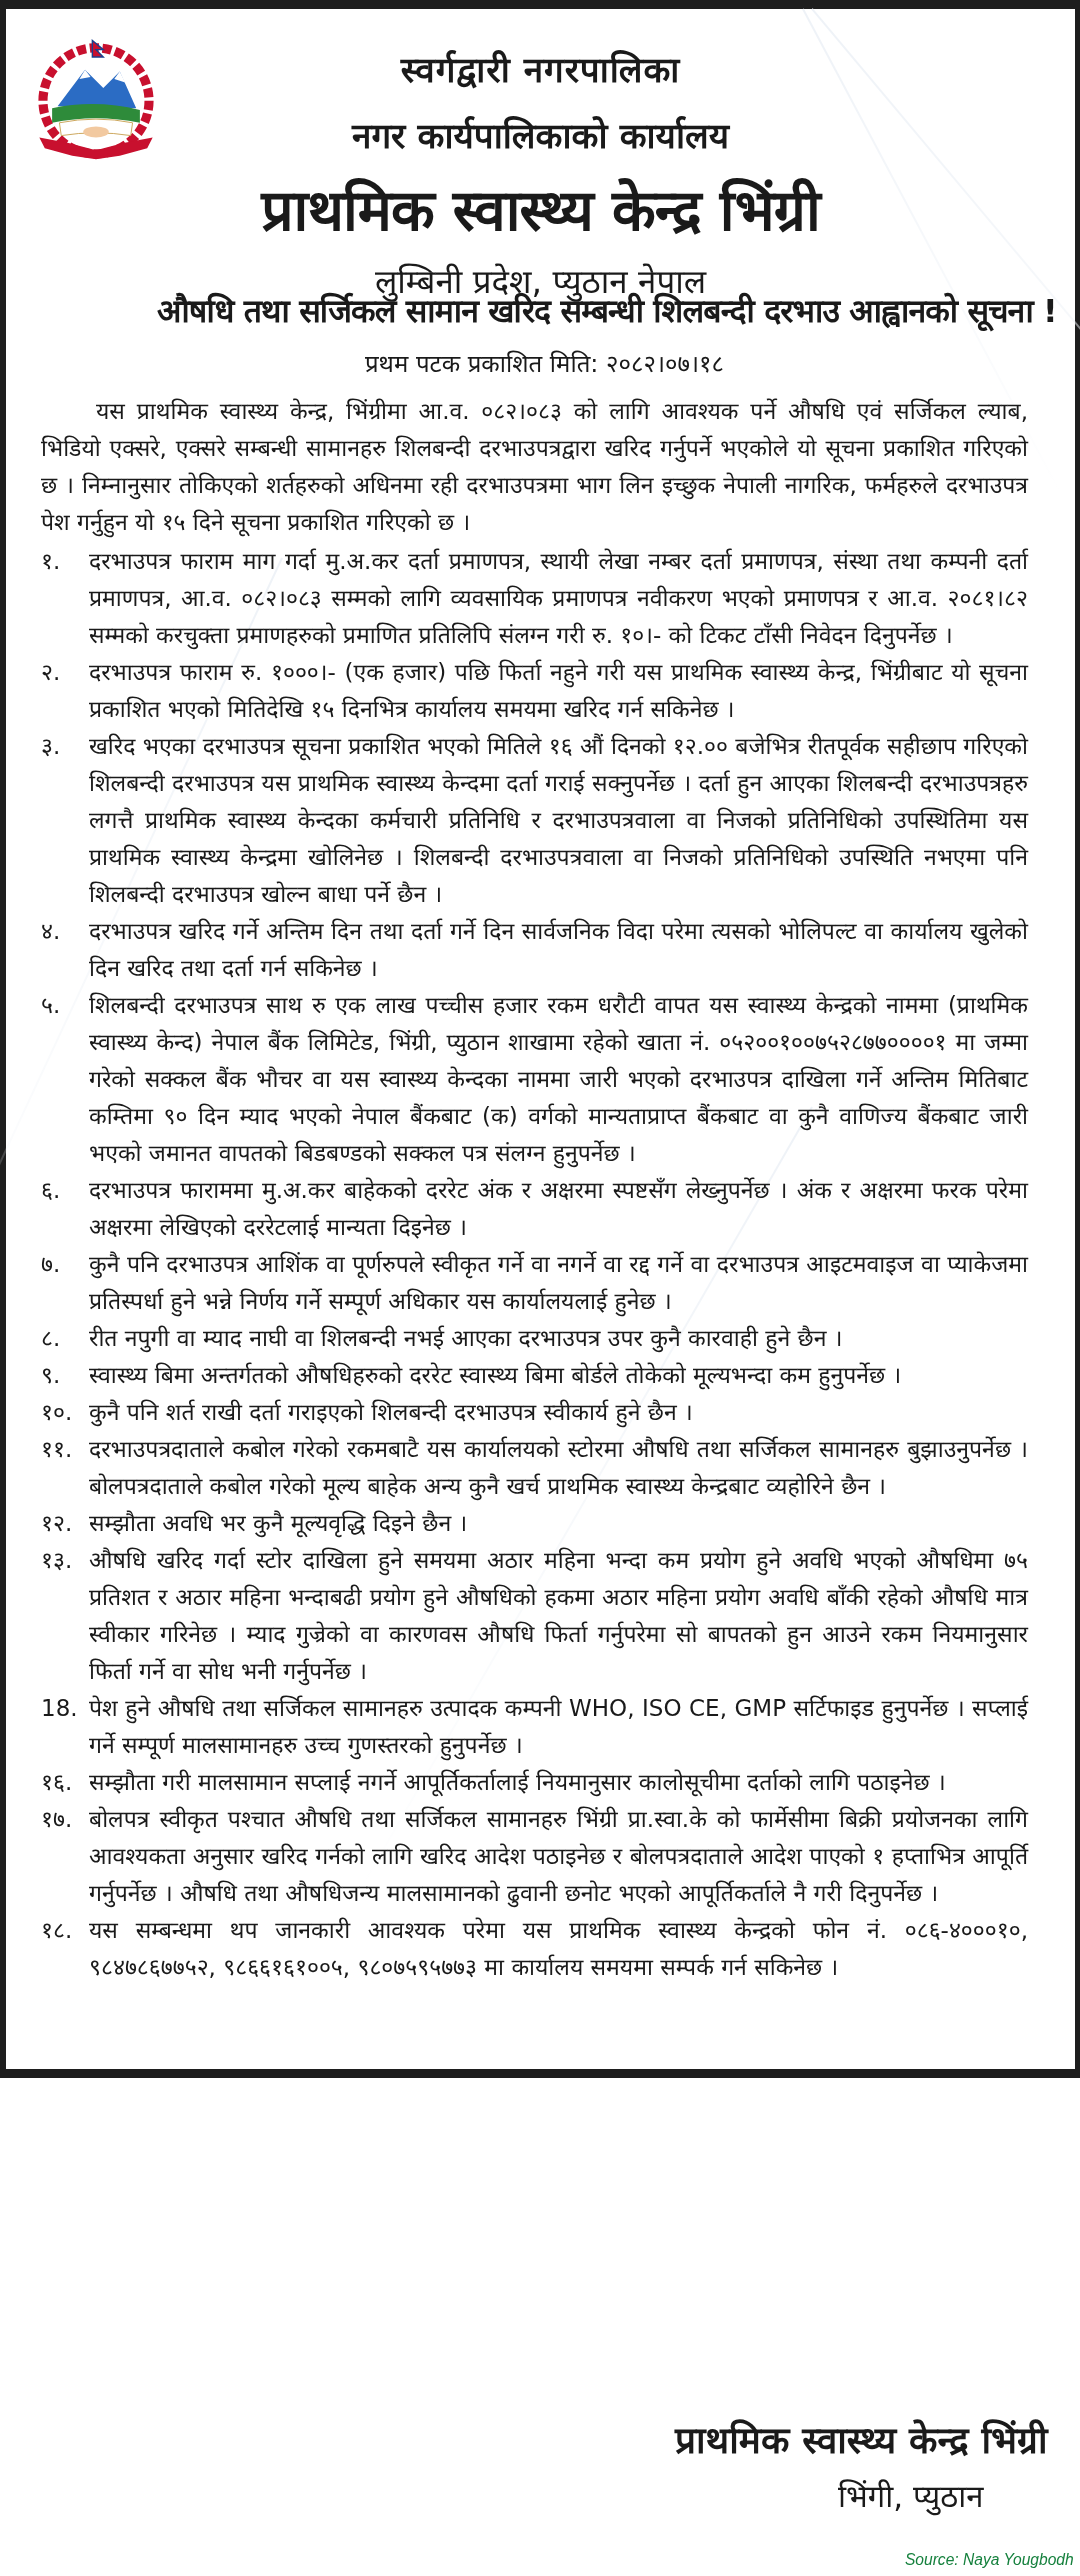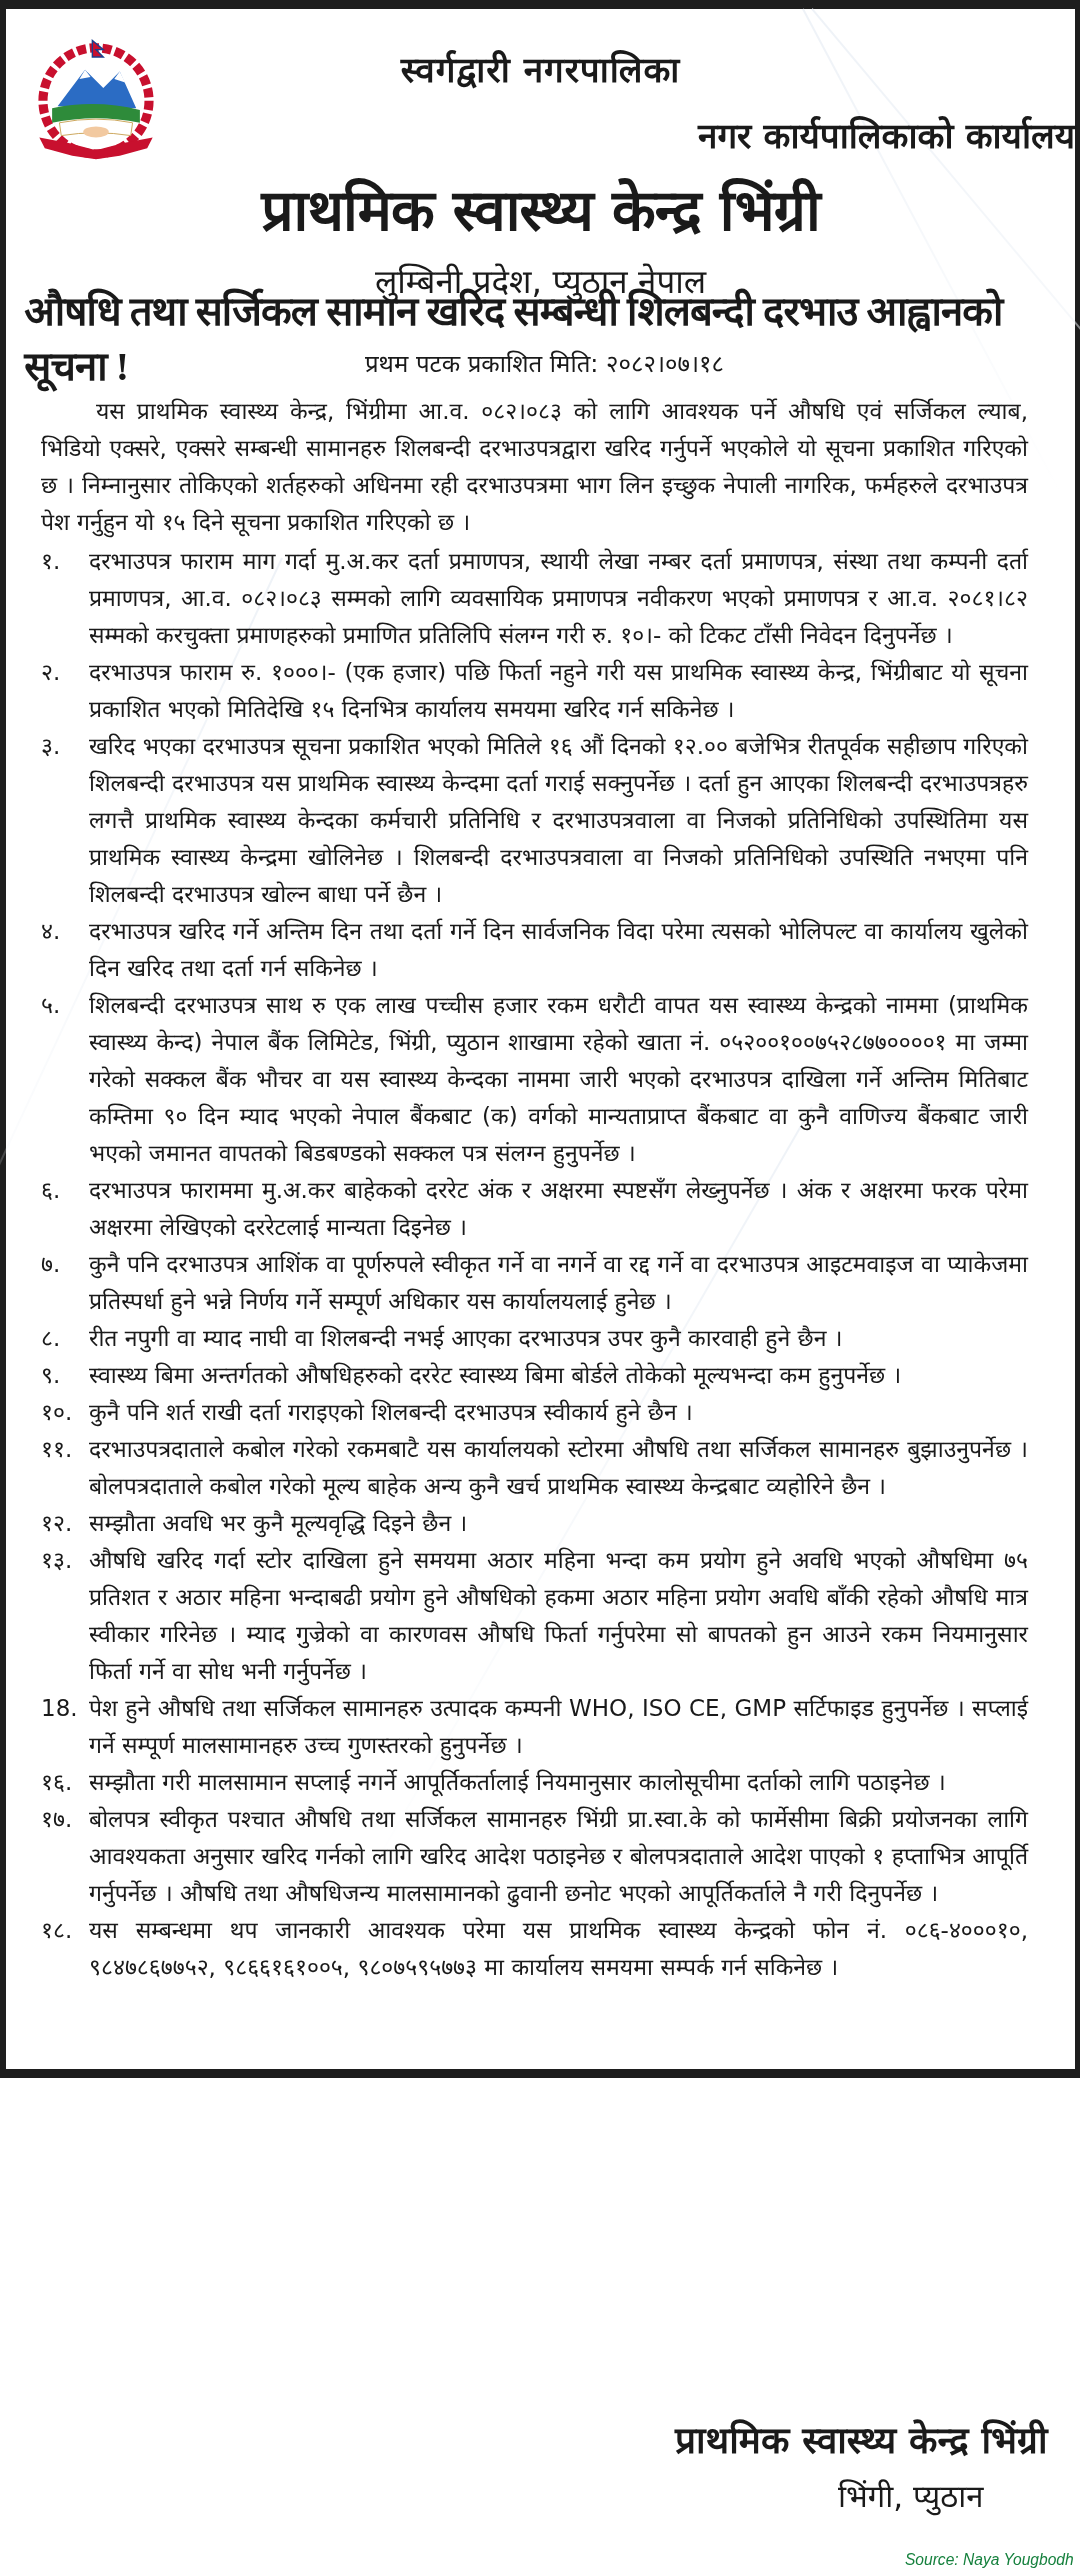--- a/index.html
+++ b/index.html
@@ -6,25 +6,25 @@
   body { width: 1081px; height: 2576px; position: relative; overflow: hidden;
          font-family: "DejaVu Sans", "Liberation Sans", sans-serif; color: #1a1a1a; }
   .frame { position: absolute; left: 0; top: 0; width: 1081px; height: 2078px;
            box-sizing: border-box; border: 6.4px solid #1e1e1e; border-top-width: 9.2px; border-bottom-width: 9.2px;
            background: #ffffff; }
   .watermark { position: absolute; pointer-events: none; }
   .wm-ray { position: absolute; width: 1.8px; background: linear-gradient(#eef2f7, rgba(238,242,247,0)); transform-origin: top center; }
   .logo { position: absolute; left: 26px; top: 26px; width: 128px; height: 128px; }
   .header { position: absolute; left: 0; right: 0; top: 27.5px; text-align: center; }
   .h1 { font-size: 35px; line-height: 66px; font-weight: bold; letter-spacing: 0.9px; }
-  .h2 { font-size: 35px; line-height: 66px; font-weight: bold; text-align: right; }
+  .h2 { font-size: 35px; line-height: 66px; font-weight: bold; }
   .h3 { font-size: 57px; line-height: 82px; font-weight: bold; letter-spacing: -0.9px; }
   .h4 { font-size: 33px; line-height: 62px; font-weight: normal; }
-  .title { position: absolute; left: 18.3px; right: 18.3px; top: 275px; text-align: left;
-           font-size: 40px; font-weight: bold; line-height: 55px; letter-spacing: -0.9px; font-family: Liberation Serif, serif; }
+  .title { position: absolute; left: 18.3px; right: 18.3px; top: 275px; text-align: right;
+           font-size: 32px; font-weight: bold; line-height: 55px; letter-spacing: -0.9px; }
   .pubdate { position: absolute; left: 8px; right: 0; top: 337px; text-align: center; font-size: 24px; line-height: 37px; }
   .content { position: absolute; left: 35px; right: 47px; top: 384px; font-size: 23px; line-height: 37px; text-align: justify; }
   .intro { text-indent: 55px; margin: 0 0 1.8px 0; }
   .clause { display: flex; margin: 0; }
   .clause .num { flex: 0 0 48px; }
   .clause .txt { flex: 1; text-align: justify; }
   .signature { position: absolute; right: 27.5px; top: 2402px; text-align: right; }
   .sig-name { font-size: 37px; font-weight: bold; line-height: 59px; }
   .sig-place { font-size: 31px; line-height: 53px; padding-right: 64px; }
   .source { position: absolute; right: 7.3px; top: 2551px; font-family: "Liberation Sans", sans-serif;

